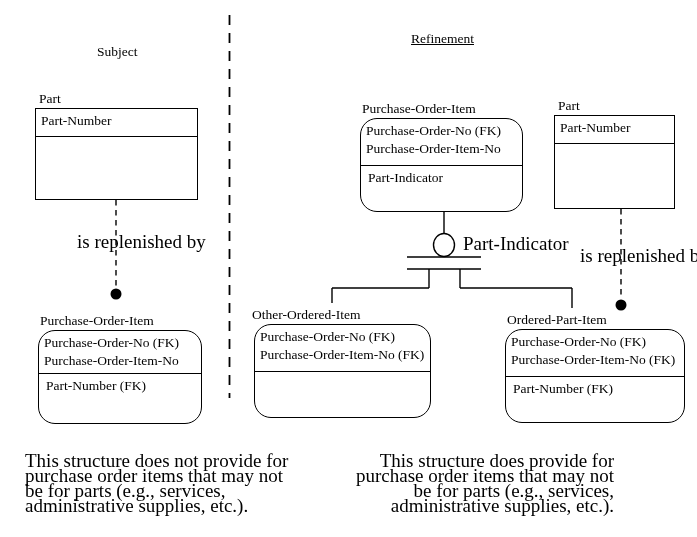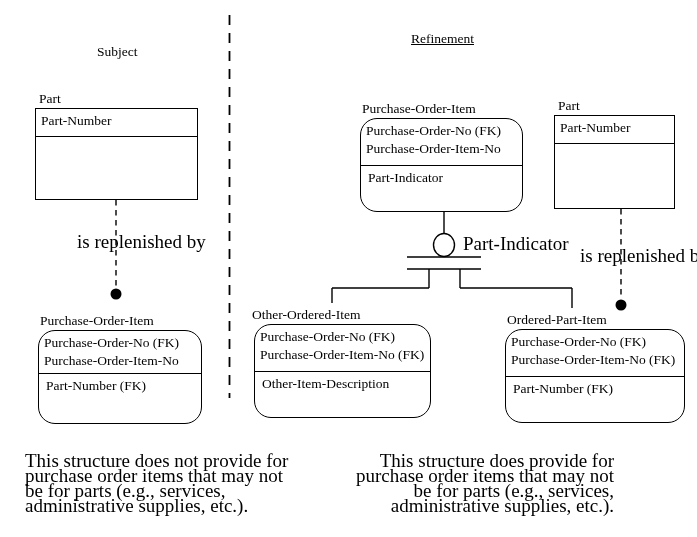--- a/index.html
+++ b/index.html
@@ -97,23 +97,20 @@
   </div>
 
   <div class="rel-label" style="left:580px; top:245px;">is replenished by</div>
 
   <div class="entity rounded" style="left:254px; top:324px; width:177px; height:94px;">
     <div class="entity-title" style="left:-3px;">Other-Ordered-Item</div>
     <div class="comp-top" style="height:47px;">
       <div class="attr">Purchase-Order-No (FK)</div>
       <div class="attr">Purchase-Order-Item-No (FK)</div>
     </div>
-    <div class="comp-bottom">
-      <div class="attr">Other-Item-Description</div>
-    </div>
   </div>
 
   <div class="entity rounded" style="left:505px; top:329px; width:180px; height:94px;">
     <div class="entity-title">Ordered-Part-Item</div>
     <div class="comp-top" style="height:47px;">
       <div class="attr">Purchase-Order-No (FK)</div>
       <div class="attr">Purchase-Order-Item-No (FK)</div>
     </div>
     <div class="comp-bottom">
       <div class="attr">Part-Number (FK)</div>

